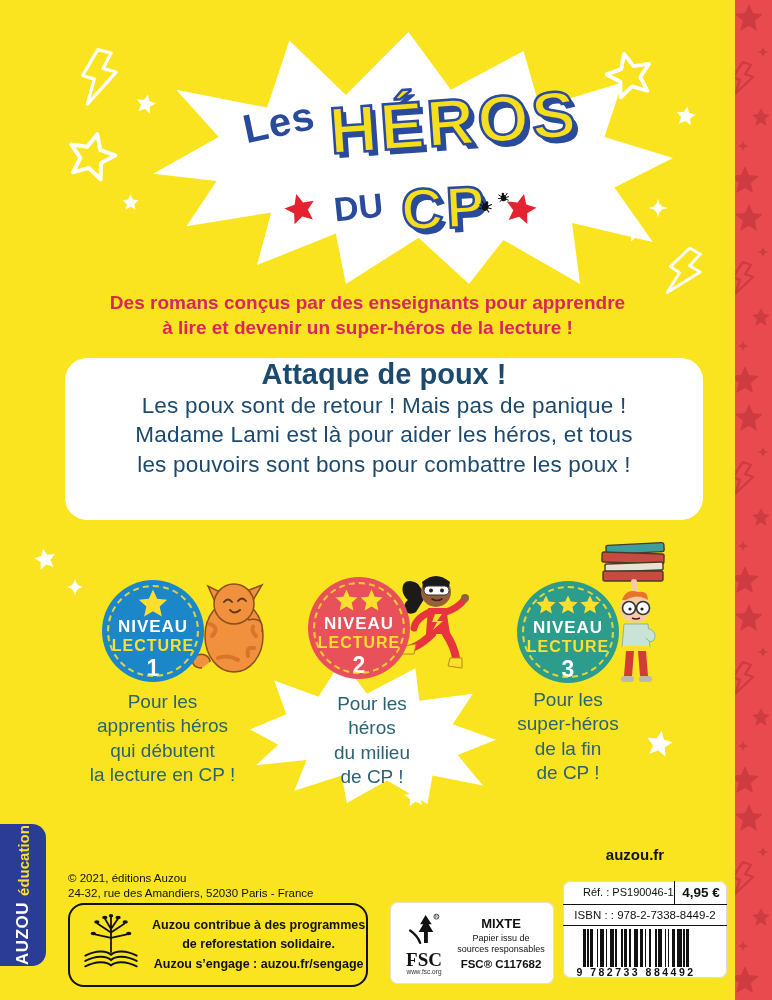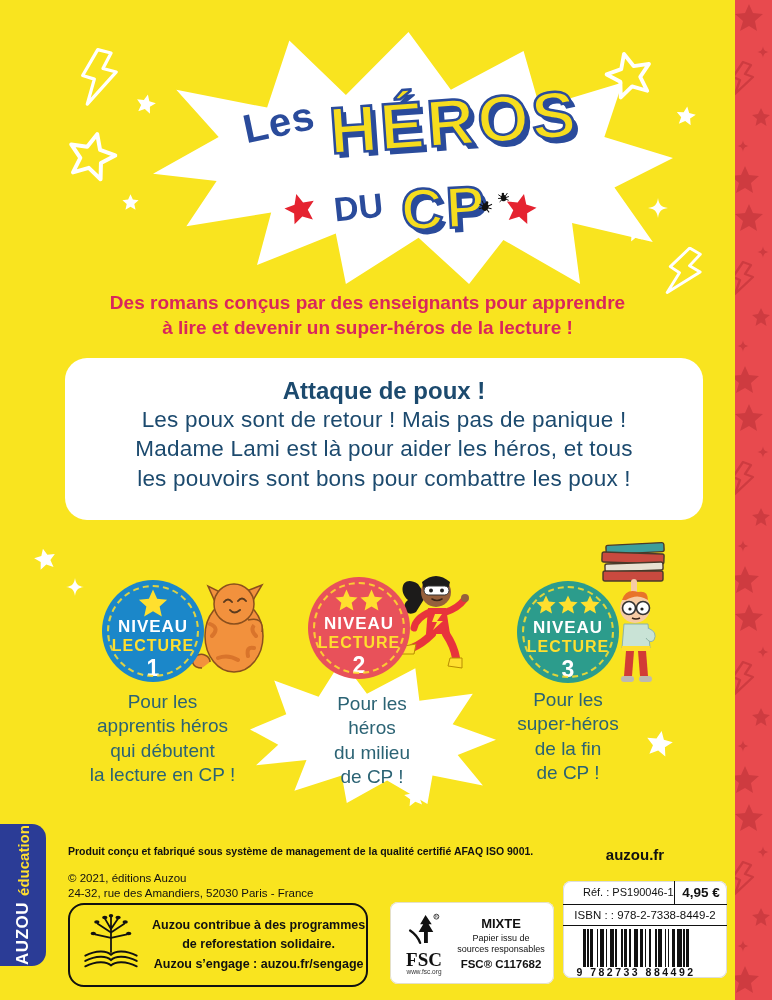--- a/index.html
+++ b/index.html
@@ -30,21 +30,21 @@
     -webkit-text-stroke:2.5px var(--title_blue);text-shadow:4px 5px 0 var(--title_blue);transform:rotate(-3deg);}
   .t-star{color:var(--accent_red);width:32px;height:30px;}
 
   
   #tagline{left:0;top:290px;width:735px;text-align:center;
     color:var(--tagline_pink);font-size:19px;font-weight:700;line-height:1.32;z-index:2;}
 
   
   #synopsis{left:65px;top:358px;width:638px;height:162px;background:#fff;border-radius:22px;z-index:2;
     text-align:center;color:var(--ink_blue);}
-  #synopsis-title{margin-top:19px;font-size:24px;font-weight:700;}
+  #synopsis-title{font-size:29px;font-weight:700;}
   #synopsis-body{font-size:22.5px;font-weight:400;line-height:1.3;letter-spacing:.2px;}
 
   
   .badge{position:absolute;width:102px;height:102px;border-radius:50%;z-index:3;
     display:flex;flex-direction:column;align-items:center;color:#fff;}
   .badge .ring{position:absolute;inset:5px;border:2px dashed var(--star_yellow);border-radius:50%;opacity:.85;}
   .badge .stars{display:flex;gap:2px;margin-top:10px;height:26px;align-items:center;color:var(--star_yellow);}
   .stars svg{width:20px;height:19px;}
   .stars[data-stars="1"] svg{width:30px;height:28px;}
   .stars[data-stars="2"] svg{width:23px;height:22px;}
@@ -334,21 +334,20 @@
 la lecture en CP !</div>
   <div class="caption preline" id="caption-2">Pour les
 héros
 du milieu
 de CP !</div>
   <div class="caption preline" id="caption-3">Pour les
 super-héros
 de la fin
 de CP !</div>
 
-  <div id="quality-line" class="abs">Produit conçu et fabriqué sous système de management de la qualité certifié AFAQ ISO 9001.</div>
   <div id="website" class="abs">auzou.fr</div>
   <div id="copyright" class="abs">© 2021, éditions Auzou</div>
   <div id="address" class="abs">24-32, rue des Amandiers, 52030 Paris - France</div>
 
   <div id="reforest-box" class="abs">
     <svg id="reforest-logo" viewBox="0 0 70 72" width="62" height="66">
       <g stroke="#111" stroke-width="2" stroke-linecap="round" fill="none">
         <path d="M35 44 L35 16"></path>
         <path d="M35 22 L20 12 M35 18 L28 6 M35 16 L35 4 M35 18 L43 6 M35 22 L50 12 M35 28 L17 24 M35 28 L53 24"></path>
       </g>

